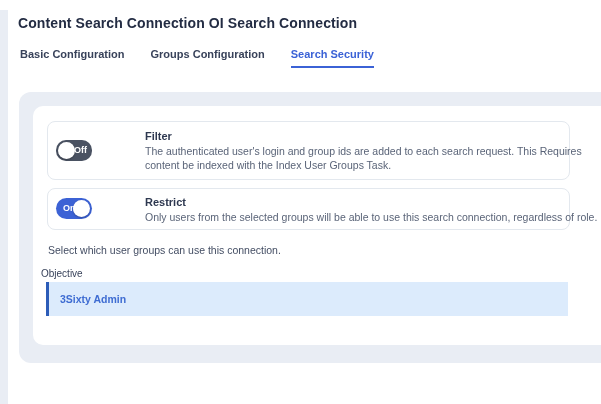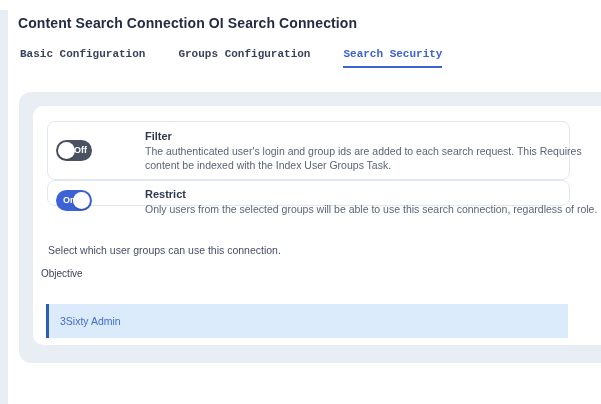--- a/index.html
+++ b/index.html
@@ -14,21 +14,21 @@
   .left-strip {
     position: absolute; left: 0; top: 10px; width: 8px; height: 394px;
     background: #e9edf4; border-top-right-radius: 0;
   }
   .page-title {
     position: absolute; left: 18px; top: 15px;
     font-size: 14px; font-weight: 700; color: #232c43; letter-spacing: 0.1px;
   }
   .tabs {
     position: absolute; left: 20px; top: 48px;
-    display: flex; gap: 33px; align-items: flex-start; font-family: Liberation Mono, monospace;
+    display: flex; gap: 26px; align-items: flex-start;
   }
   .tab {
     font-size: 11px; font-weight: 700; color: #38425a;
     padding-bottom: 6px; border-bottom: 2px solid transparent;
     cursor: pointer; white-space: nowrap;
   }
   .tab.active { color: #3b62d6; border-bottom-color: #3b62d6; }
 
   .outer-card {
     position: absolute; left: 19px; top: 92px; width: 620px; height: 271px;
@@ -37,27 +37,27 @@
   .inner-panel {
     position: absolute; left: 33px; top: 106px; width: 620px; height: 239px;
     background: #ffffff; border-radius: 10px;
   }
 
   .toggle-card {
     position: absolute; left: 47px; width: 523px;
     background: #ffffff; border: 1px solid #e3e8ee; border-radius: 8px;
   }
   .toggle-card.filter { top: 121px; height: 59px; }
-  .toggle-card.restrict { top: 180px; height: 26px; }
+  .toggle-card.restrict { top: 188px; height: 42px; }
 
   .pill {
     position: absolute; left: 8px; width: 36px; height: 21px;
     border-radius: 11px; cursor: pointer;
   }
-  .toggle-card.filter .pill { top: 18px; }
+  .toggle-card.filter .pill { top: 18px; border-radius: 10px; }
   .toggle-card.restrict .pill { top: 9px; }
   .pill .knob {
     position: absolute; top: 2px; width: 17px; height: 17px;
     background: #ffffff; border-radius: 50%;
     box-shadow: 0 1px 2px rgba(0,0,0,0.25);
   }
   .pill .state {
     position: absolute; top: 0; line-height: 21px;
     font-size: 9px; font-weight: 700; color: #ffffff;
   }
@@ -75,23 +75,23 @@
 
   .select-text {
     position: absolute; left: 48px; top: 244px;
     font-size: 10.5px; color: #434d63;
   }
   .column-header {
     position: absolute; left: 41px; top: 268px;
     font-size: 10px; font-weight: 400; color: #38425a;
   }
   .group-row {
-    position: absolute; left: 46px; top: 304px; width: 522px; height: 34px;
+    position: absolute; left: 46px; top: 282px; width: 522px; height: 34px;
     background: #dcebfc; border-left: 3px solid #2c5cb8;
-    display: flex; align-items: center; cursor: pointer;
+    display: flex; align-items: center; cursor: pointer; font-weight: bold;
   }
   .group-row .row-label {
     margin-left: 11px; font-size: 10.5px; color: #3e6cd2;
   }
 </style>
 </head>
 <body>
 
 <div class="left-strip"></div>
 

